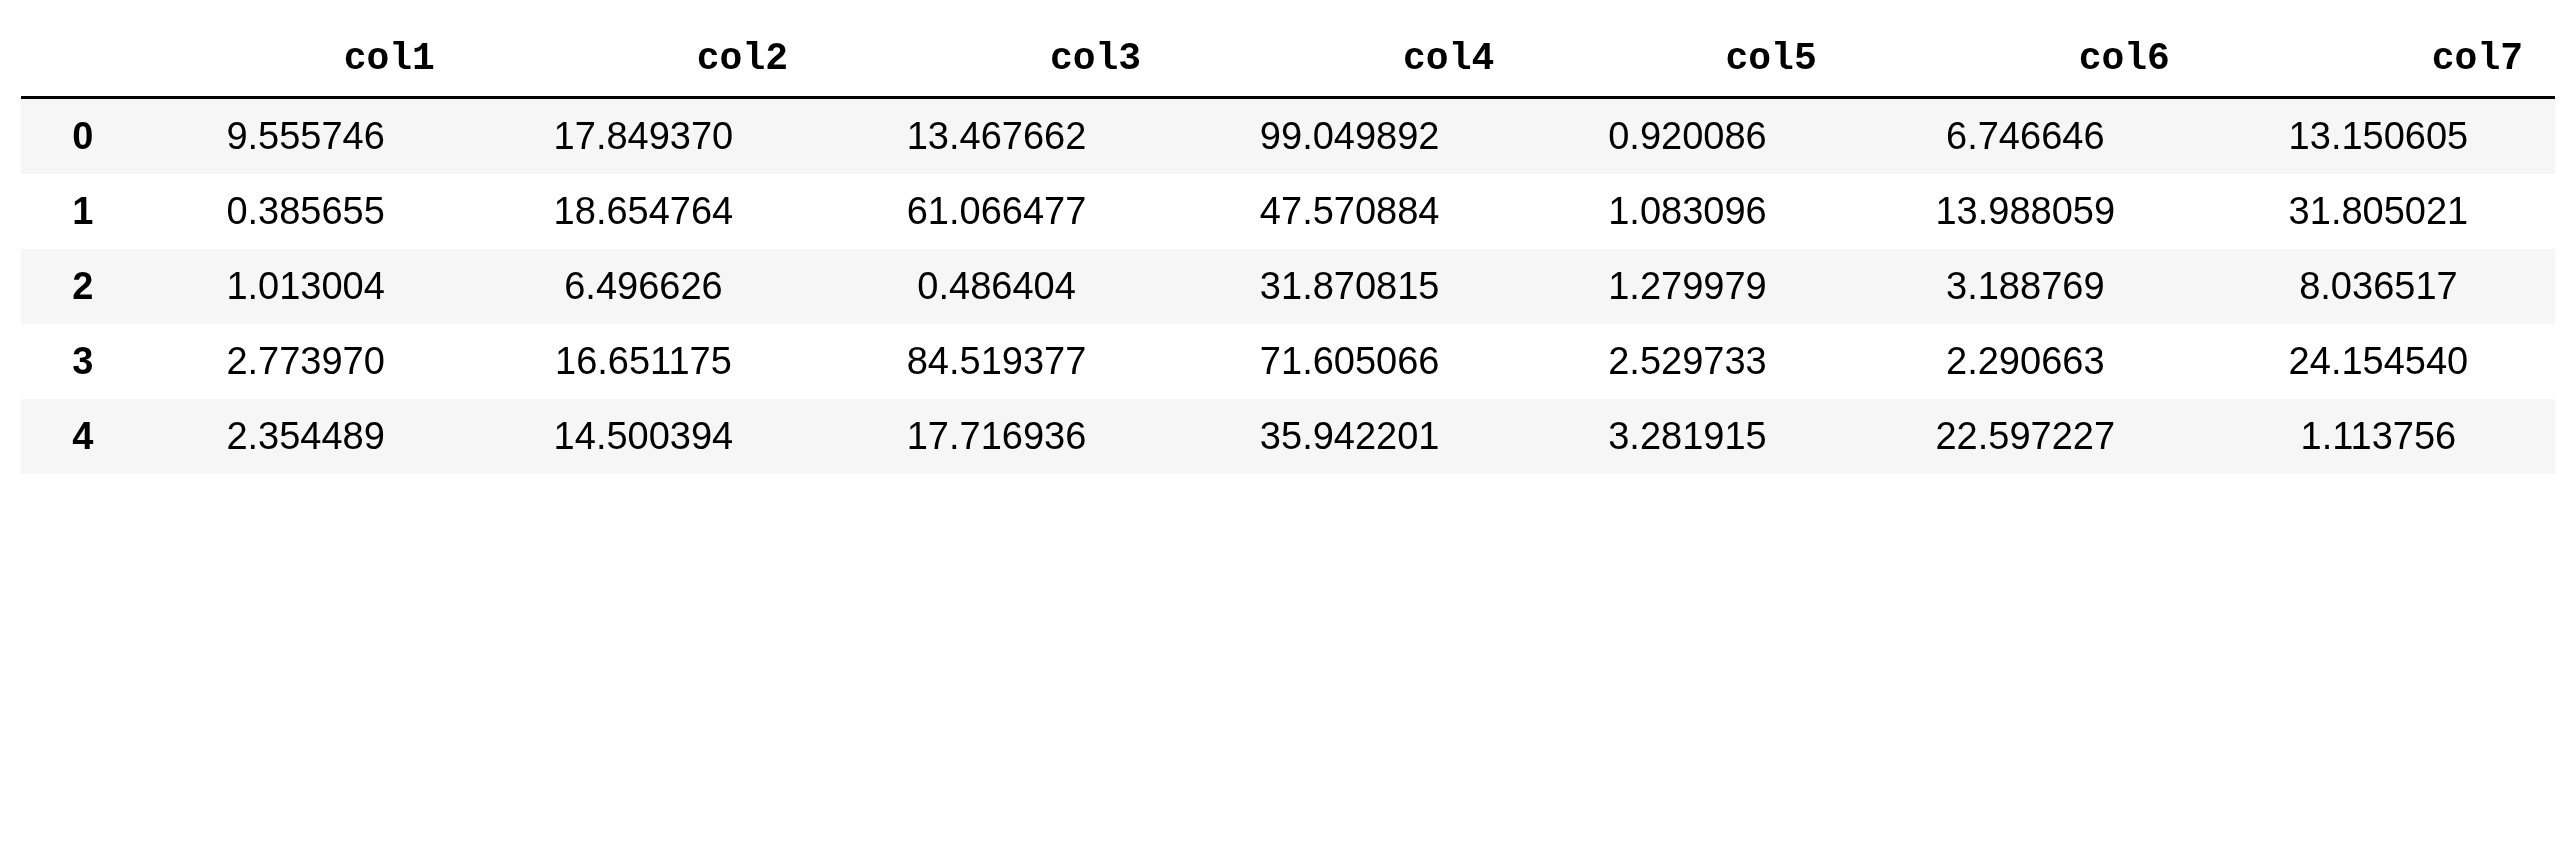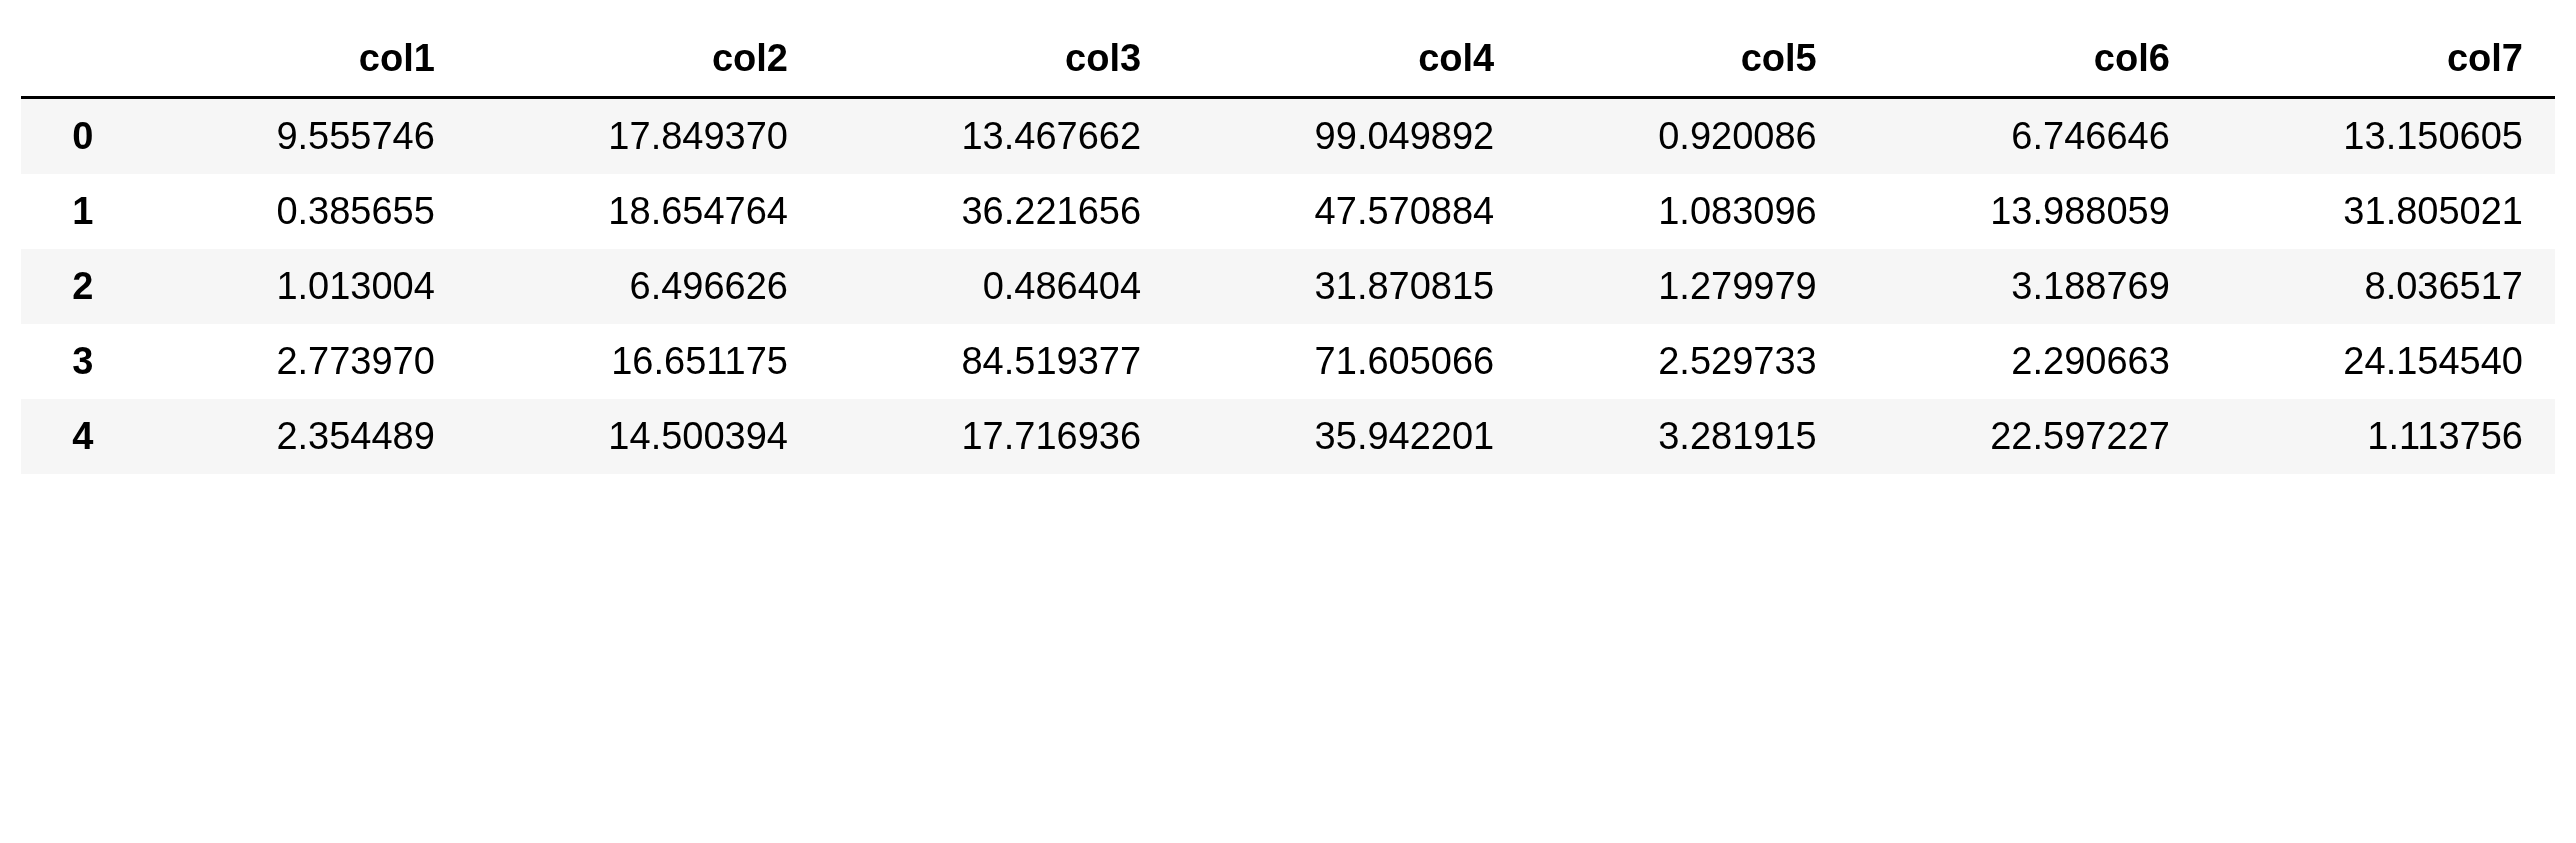--- a/index.html
+++ b/index.html
@@ -14,33 +14,34 @@
       width: 100%;
       font-size: 38px;
     }
     thead th {
       text-align: right;
       font-weight: 700;
       padding: 16px 32px;
       border-bottom: 3.2px solid #000000;
       white-space: nowrap;
       background: #ffffff;
+      font-family: Liberation Mono, monospace;
     }
     thead th.row-header {
       text-align: center;
       background: #ffffff;
     }
     tbody th {
       text-align: center;
       font-weight: 700;
       padding: 16px 32px;
       white-space: nowrap;
     }
     tbody td {
-      text-align: right;
+      text-align: center;
       padding: 16px 32px;
       white-space: nowrap;
       font-variant-numeric: tabular-nums;
     }
     tbody tr:nth-child(odd) th,
     tbody tr:nth-child(odd) td {
       background: #f6f6f6;
     }
     tbody tr:nth-child(even) th,
     tbody tr:nth-child(even) td {
@@ -71,21 +72,21 @@
       <td>13.467662</td>
       <td>99.049892</td>
       <td>0.920086</td>
       <td>6.746646</td>
       <td>13.150605</td>
     </tr>
     <tr>
       <th>1</th>
       <td>0.385655</td>
       <td>18.654764</td>
-      <td>36.221656</td>
+      <td>61.066477</td>
       <td>47.570884</td>
       <td>1.083096</td>
       <td>13.988059</td>
       <td>31.805021</td>
     </tr>
     <tr>
       <th>2</th>
       <td>1.013004</td>
       <td>6.496626</td>
       <td>0.486404</td>

